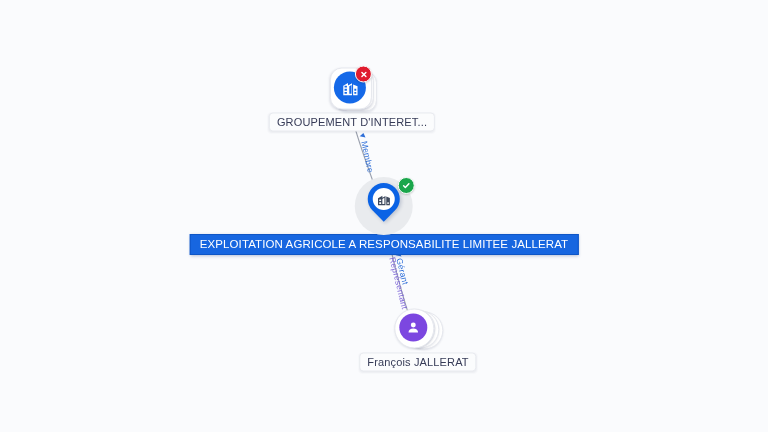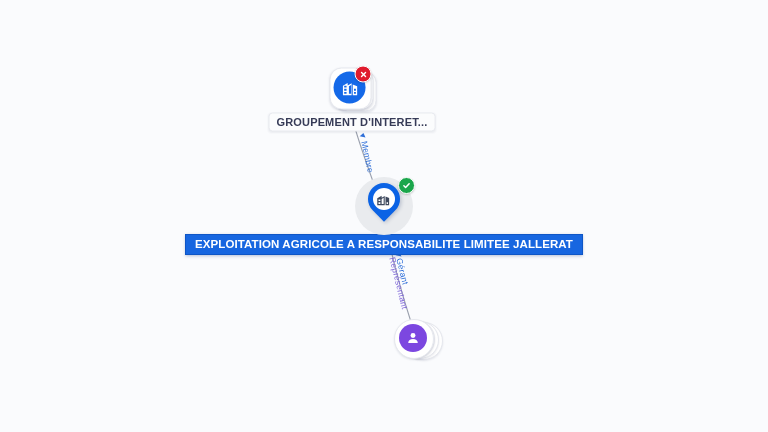--- a/index.html
+++ b/index.html
@@ -158,21 +158,20 @@
     margin-top: 2px;
     background: #fbfcfd;
     border: 1px solid #e9ebf0;
     border-radius: 4px;
     padding: 2px 7px 3px 7px;
     font-size: 11px;
     color: #363b57;
     white-space: nowrap;
     letter-spacing: .15px;
     box-shadow: 0 1px 2px rgba(40,50,90,.07);
-    font-weight: bold;
   }
   .node-label.selected {
     background: #1766e0;
     border: 1px solid #0f56c6;
     color: #ffffff;
     border-radius: 0;
     padding: 3px 9px 4px 9px;
     font-size: 11.5px;
     letter-spacing: .1px;
     box-shadow: 0 1px 3px rgba(20,50,120,.30);
@@ -285,15 +284,16 @@
       <div class="pcirc p3"></div>
       <div class="pcirc p2"></div>
       <div class="pcirc p1"></div>
       <div class="pdisc">
         <svg width="16" height="16" viewBox="0 0 24 24" fill="#ffffff">
           <circle cx="12" cy="8.2" r="3.7"></circle>
           <path d="M4.8 19.4c0-3.7 3.3-5.8 7.2-5.8s7.2 2.1 7.2 5.8H4.8z"></path>
         </svg>
       </div>
     </div>
+    <div class="node-label">François JALLERAT</div>
   </div>
 
 </div>
 
 </body></html>

